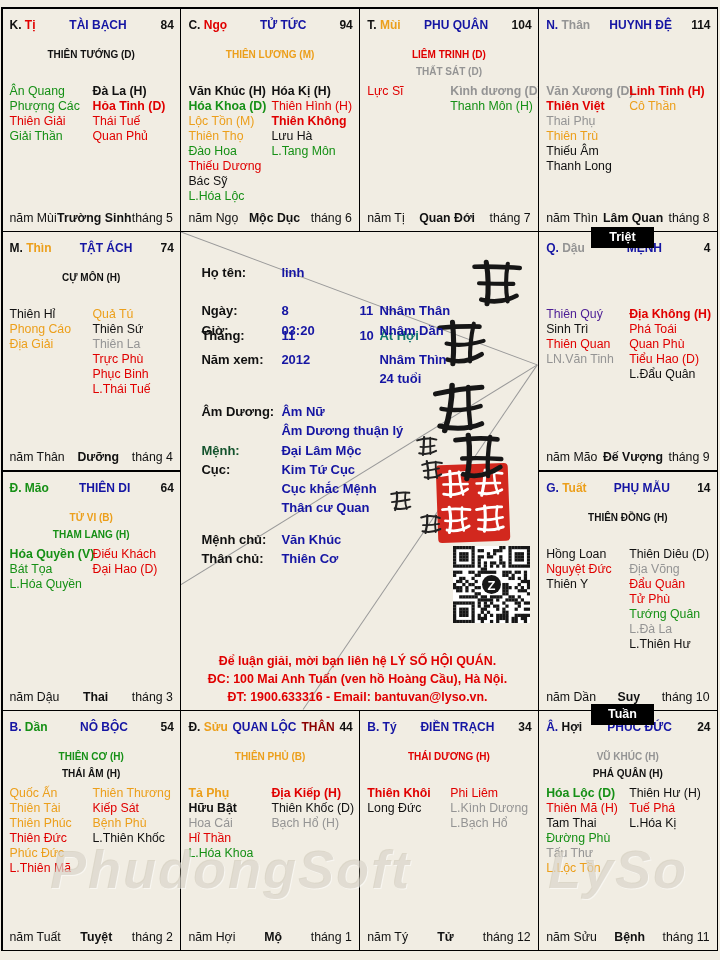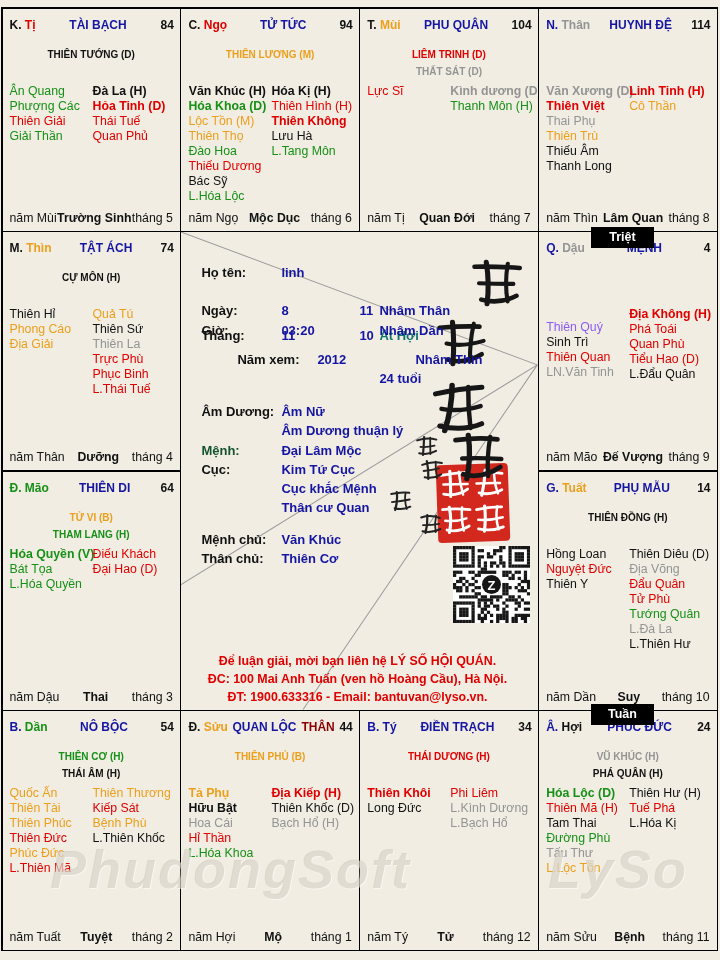--- a/index.html
+++ b/index.html
@@ -210,21 +210,21 @@
   </div>
 </div>
     <div class="cell" id="p5" style="grid-area:2/4">
   <div class="hdr">
     <span class="sb"><b class="stem" style="color: rgb(21, 21, 163);">Q.</b> <b class="branch" style="color: rgb(148, 148, 148);">Dậu</b></span>
     <span class="pname-wrap"><b class="pname" style="color: rgb(21, 21, 163);">MỆNH</b></span>
     <span class="pnum b">4</span>
   </div>
   <div class="mains"></div>
   <div class="scol left">
-          <div style="color: #8b5cf6; margin-top: 13px;">Thiên Quý</div>
+          <div style="color: #4c1d95;">Thiên Quý</div>
           <div style="color: rgb(17, 17, 17);">Sinh Trì</div>
           <div style="color: rgb(224, 0, 0);">Thiên Quan</div>
           <div style="color: rgb(148, 148, 148);">LN.Văn Tinh</div>
         </div>
   <div class="scol right">
           <div style="color: rgb(224, 0, 0); font-weight: bold;">Địa Không (H)</div>
           <div style="color: rgb(224, 0, 0);">Phá Toái</div>
           <div style="color: rgb(224, 0, 0);">Quan Phù</div>
           <div style="color: rgb(224, 0, 0);">Tiểu Hao (D)</div>
           <div style="color: rgb(17, 17, 17);">L.Đẩu Quân</div>
@@ -425,21 +425,21 @@
             <span class="iv2" style="color: rgb(21, 21, 163);">11</span>
             <span class="iv3" style="color: rgb(21, 21, 163);">Nhâm Thân</span>
           </div>
           <div class="irow">
             <span class="il" style="color: rgb(17, 17, 17);">Giờ:</span>
             <span class="iv1" style="color: rgb(21, 21, 163);">03:20</span>
             <span class="iv2" style="color: rgb(21, 21, 163);"></span>
             <span class="iv3" style="color: rgb(21, 21, 163);">Nhâm Dần</span>
           </div>
           <div class="irow" style="margin-top: 10px;">
-            <span class="il" style="color: rgb(17, 17, 17); margin-left: 36px;">Năm xem:</span>
+            <span class="il" style="color: rgb(17, 17, 17);">Năm xem:</span>
             <span class="iv1" style="color: rgb(21, 21, 163);">2012</span>
             <span class="iv2" style="color: rgb(21, 21, 163);"></span>
             <span class="iv3" style="color: rgb(21, 21, 163);">Nhâm Thìn</span>
           </div>
           <div class="irow">
             <span class="il" style="color: rgb(17, 17, 17);"></span>
             <span class="iv1" style="color: rgb(21, 21, 163);"></span>
             <span class="iv2" style="color: rgb(21, 21, 163);"></span>
             <span class="iv3" style="color: rgb(21, 21, 163);">24 tuổi</span>
           </div>

